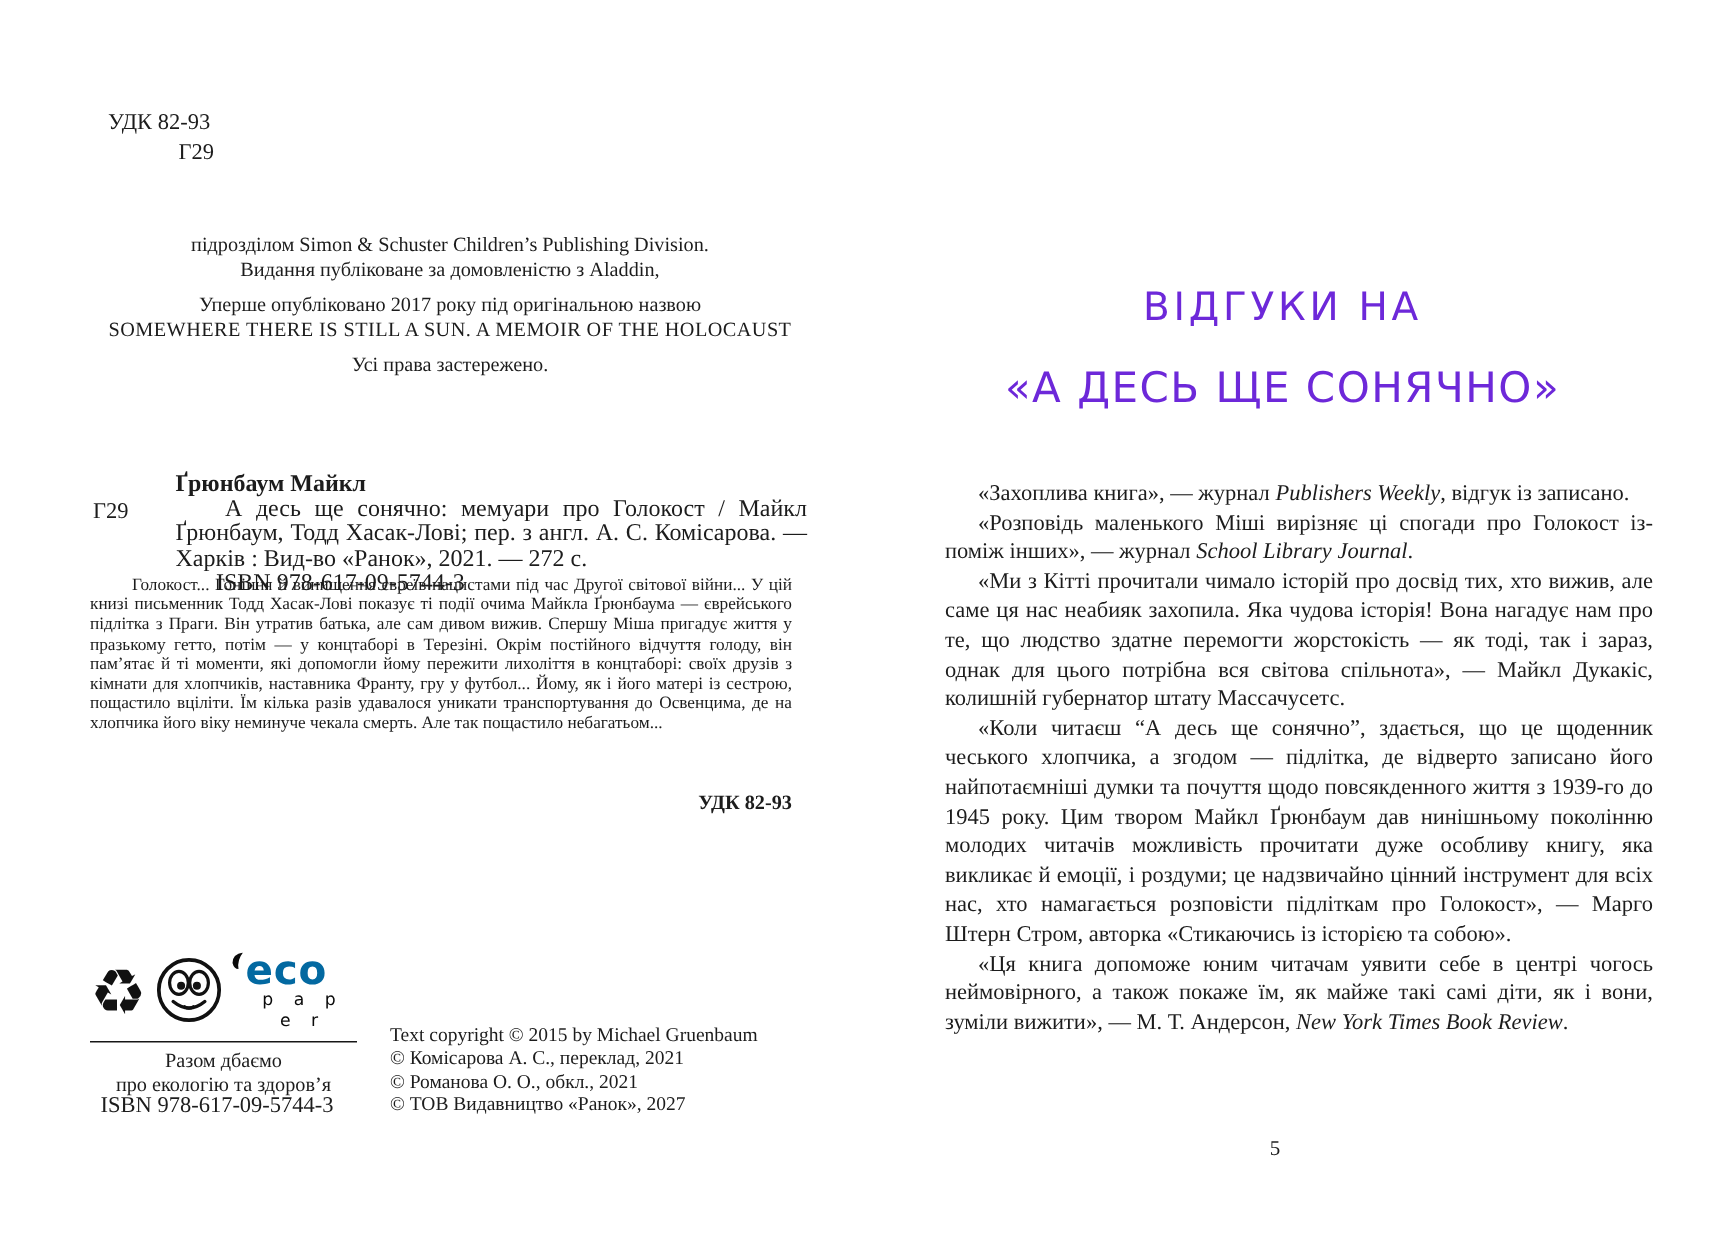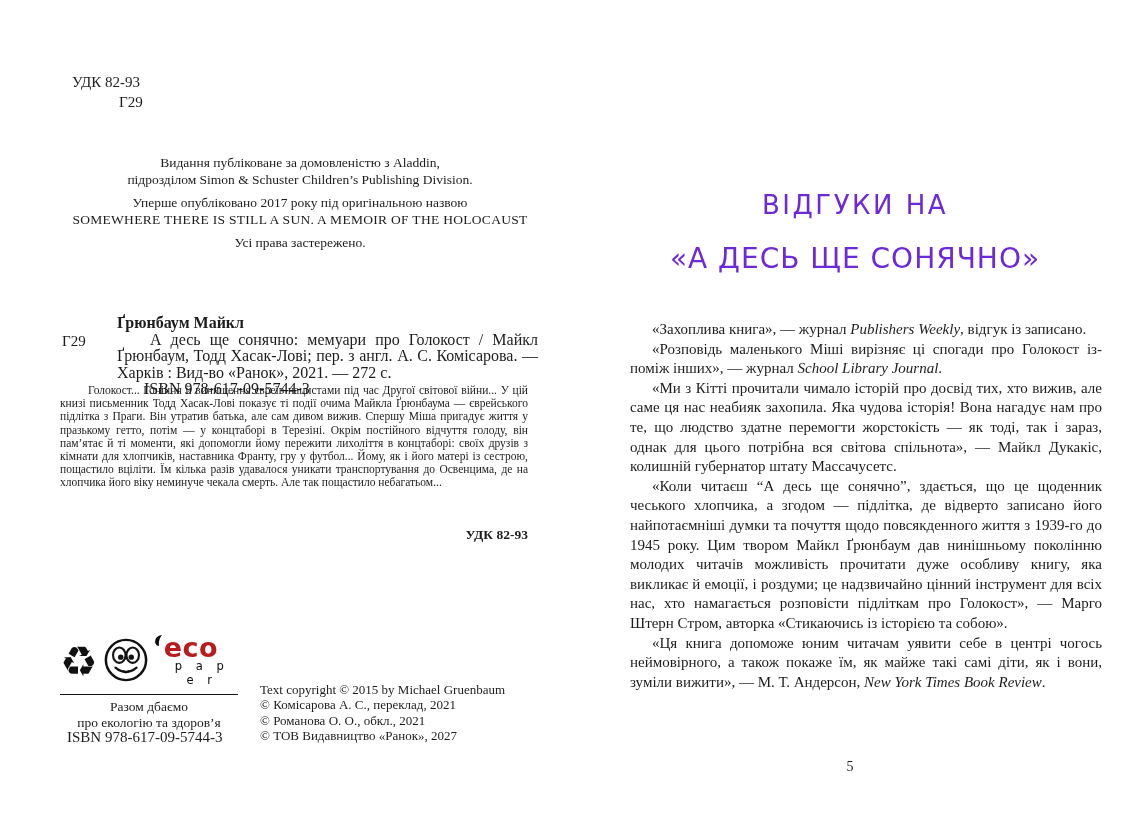--- a/index.html
+++ b/index.html
@@ -34,21 +34,21 @@
   #udk-bottom { left:60px; top:527px; width:468px; text-align:right;
                 font-weight:bold; font-size:13.5px; }
 
   #eco-block { left:60px; top:636px; width:178px; text-align:center; }
   .eco-logos { display:flex; align-items:center; justify-content:center;
                gap:5px; height:52px; }
   .recycle-glyph { font-family:"DejaVu Sans", sans-serif; font-size:42px;
                    line-height:1; color:#111; }
   .eco-wordmark { display:flex; flex-direction:column; align-items:flex-start; }
   .eco-word { font-family:"DejaVu Sans", sans-serif; font-weight:bold;
-              font-size:27px; line-height:22px; letter-spacing:0.5px; color:#b91c1c;
+              font-size:27px; line-height:22px; letter-spacing:0.5px; color:#0369a1;
               display:flex; align-items:flex-start; }
   .eco-word svg { margin:-2px 1px 0 0; }
   .eco-sub { font-family:"DejaVu Sans", sans-serif; font-size:11.5px;
              letter-spacing:5px; color:#0a0a0a; margin-left:12px; }
   .eco-rule { border:none; border-top:1.6px solid #161616; margin:6px 0 4px; }
   .eco-caption { font-size:13.5px; line-height:15.5px; }
 
   #isbn-bottom { left:67px; top:729px; font-size:15px; }
 
   #copyright { left:260px; top:682px; font-size:13px; line-height:15.4px; }
@@ -70,22 +70,22 @@
 </head>
 <body>
 
 <div class="abs" id="udk-top">
   <div class="l1">УДК 82-93</div>
   <div class="l2">Г29</div>
 </div>
 
 <div class="abs" id="pub-notice">
   <div class="pub-group">
+    <div>підрозділом Simon &amp; Schuster Children’s Publishing Division.</div>
     <div>Видання публіковане за домовленістю з Aladdin,</div>
-    <div>підрозділом Simon &amp; Schuster Children’s Publishing Division.</div>
   </div>
   <div class="pub-group">
     <div>Уперше опубліковано 2017 року під оригінальною назвою</div>
     <div class="caps">SOMEWHERE THERE IS STILL A SUN. A MEMOIR OF THE HOLOCAUST</div>
   </div>
   <div>Усі права застережено.</div>
 </div>
 
 <div class="abs" id="catalog-code">Г29</div>
 

